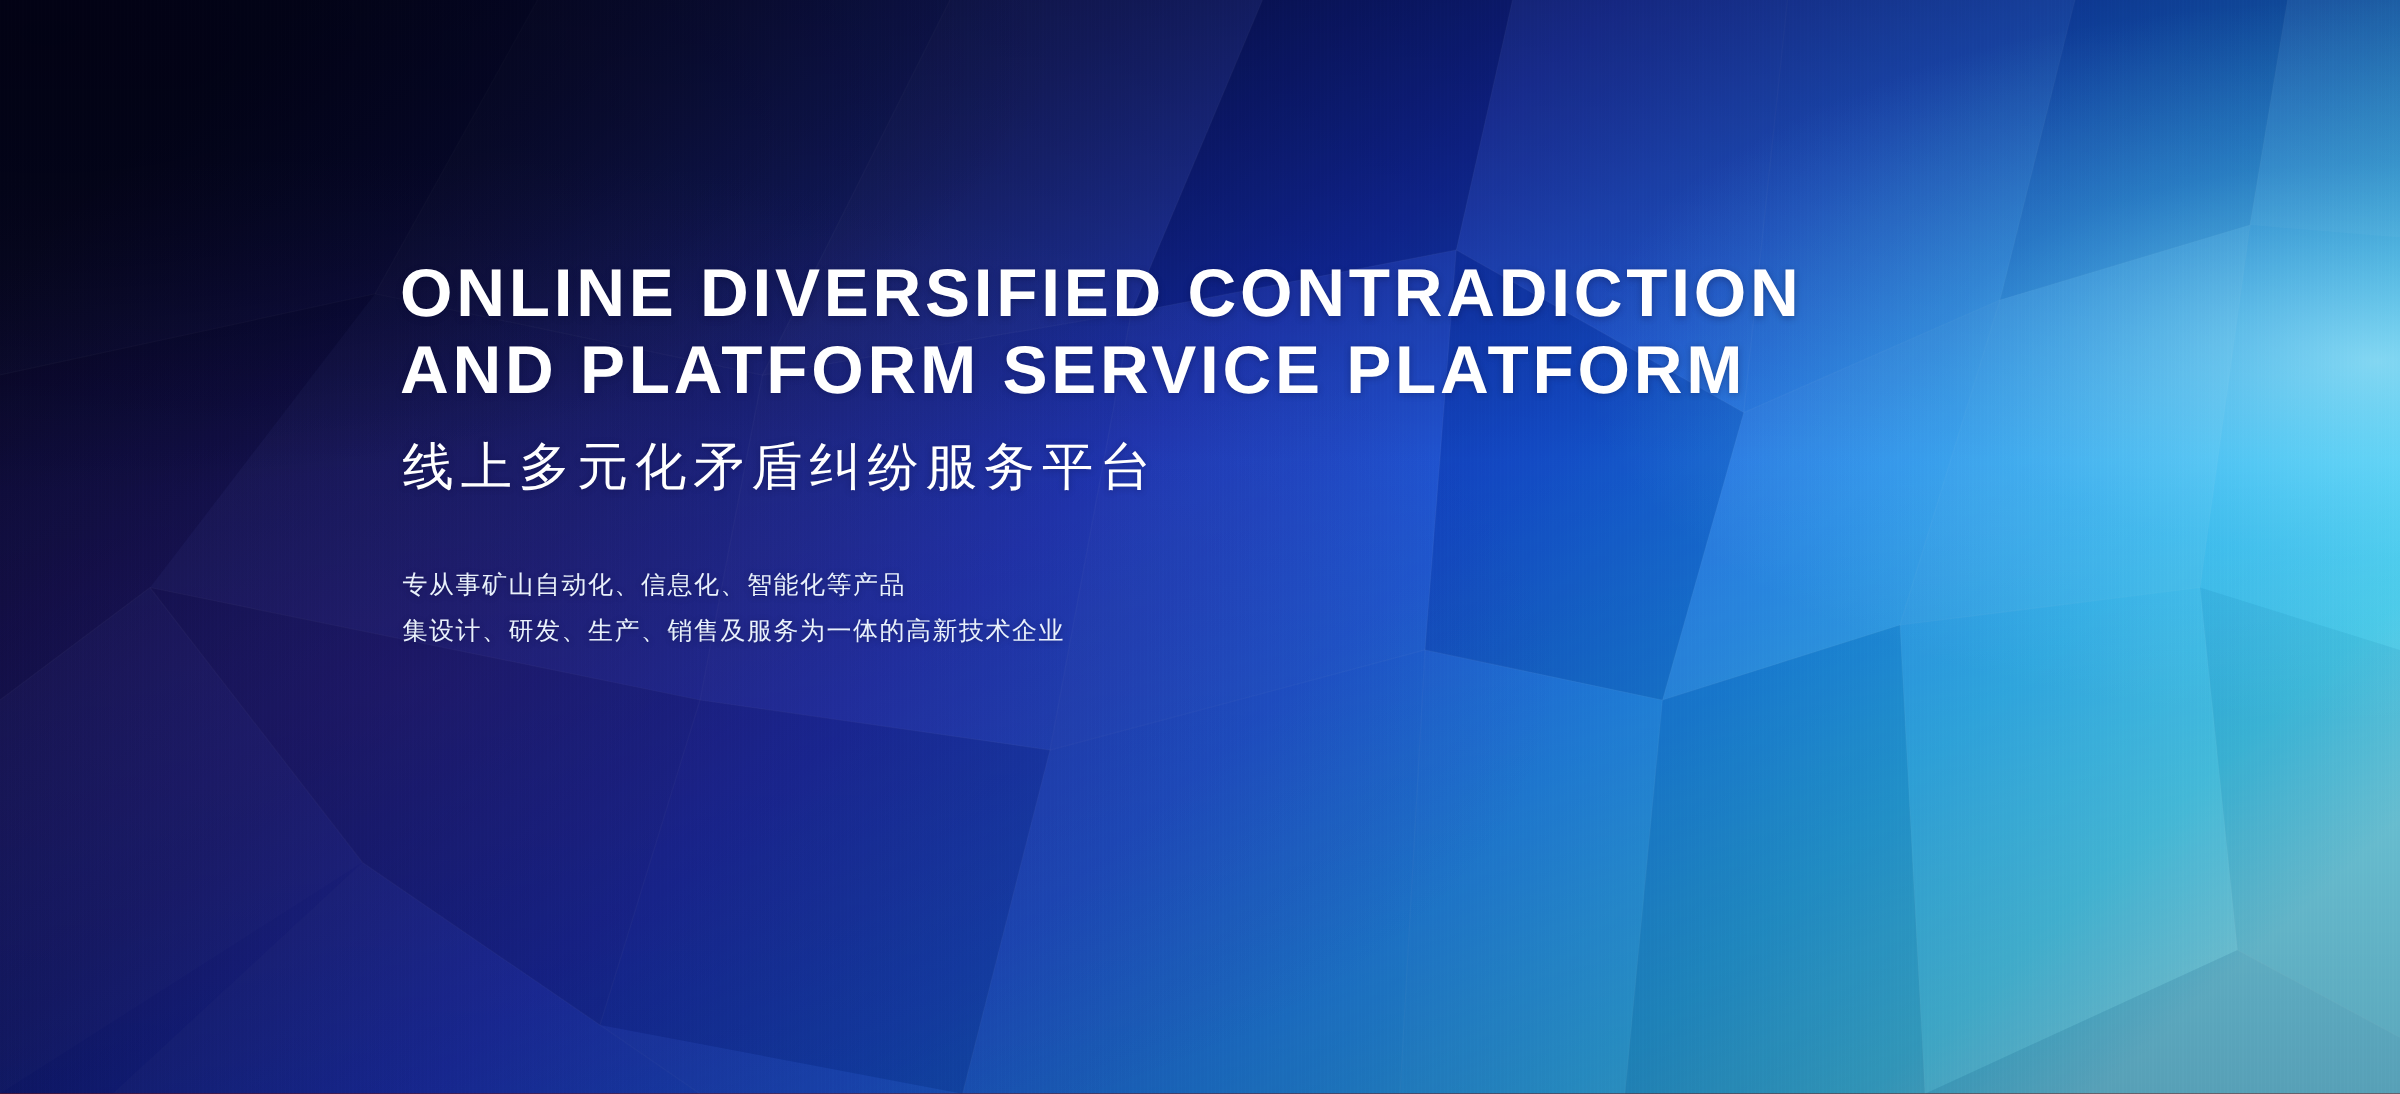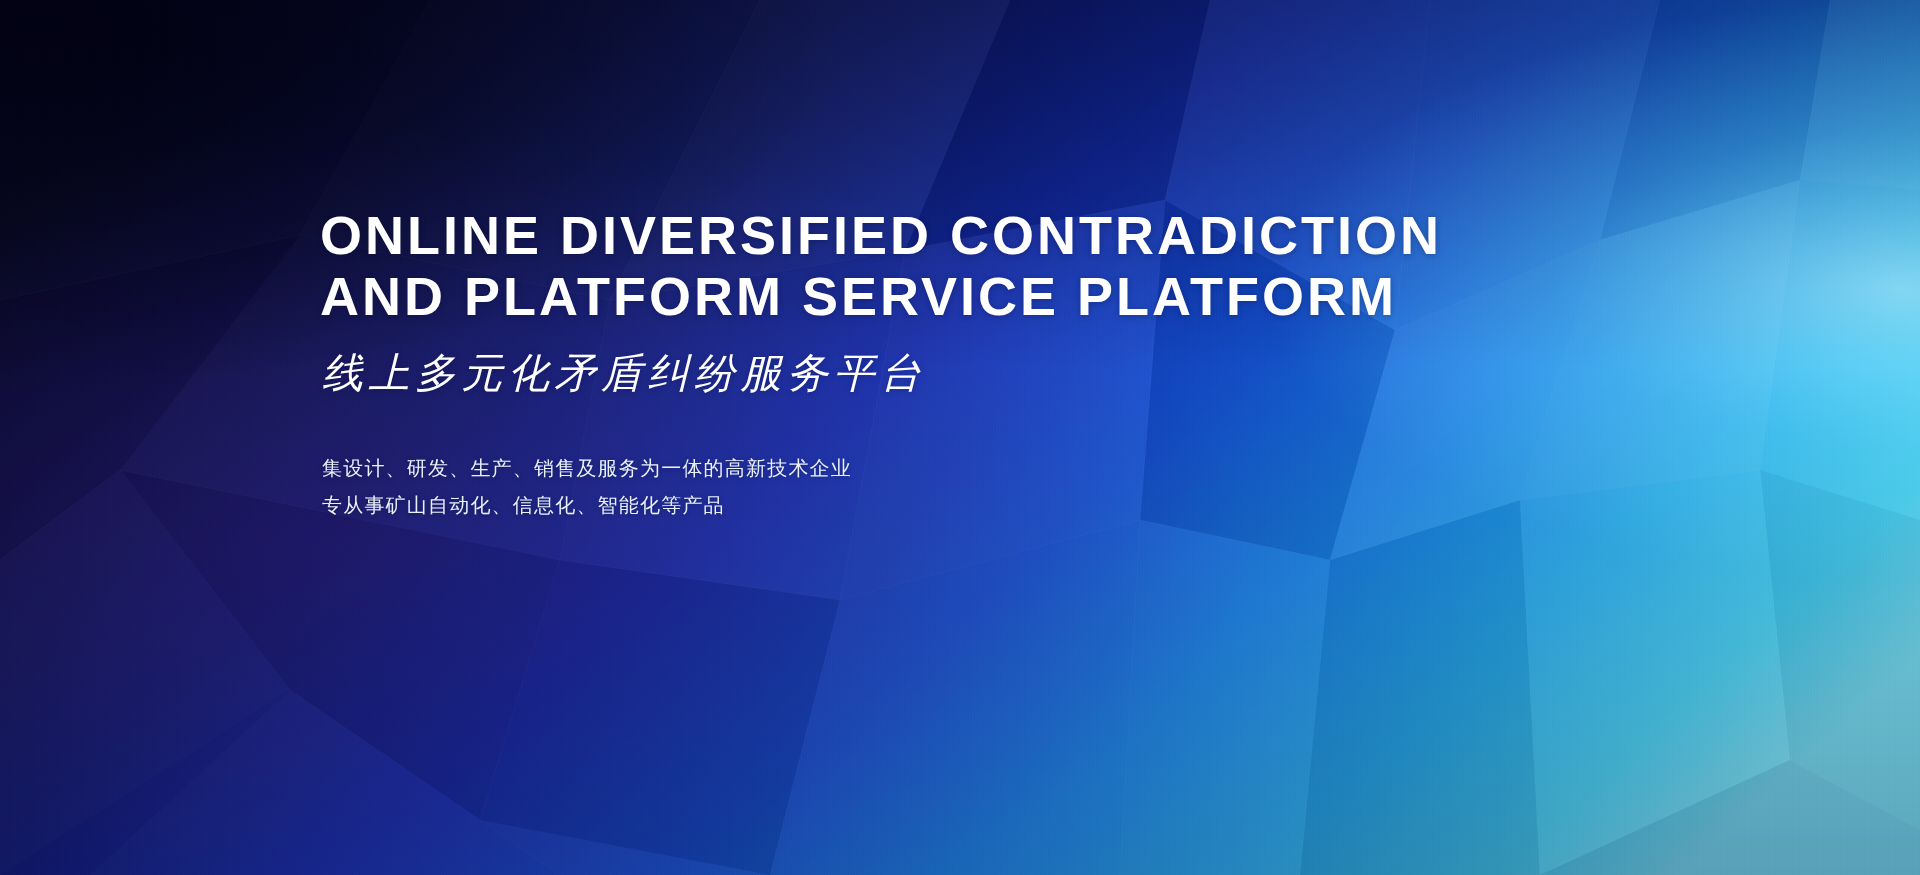--- a/index.html
+++ b/index.html
@@ -76,21 +76,20 @@
     left: 2px;
     top: 347px;
     margin: 0;
     color: #ffffff;
     font-size: 41px;
     line-height: 52px;
     font-weight: 400;
     letter-spacing: 5.5px;
     white-space: nowrap;
     text-shadow: 0 1px 6px rgba(0, 10, 50, 0.30);
-    font-style: italic;
   }
 
   .sub-lines {
     position: absolute;
     left: 2px;
     top: 450px;
     margin: 0;
     padding: 0;
     list-style: none;
   }
@@ -210,18 +209,18 @@
   <div id="content">
 
     <h1 class="en-title">
       <span class="ln">ONLINE DIVERSIFIED CONTRADICTION</span>
       <span class="ln">AND PLATFORM SERVICE PLATFORM</span>
     </h1>
 
     <h2 class="cn-title">线上多元化矛盾纠纷服务平台</h2>
 
     <ul class="sub-lines">
+      <li>专从事矿山自动化、信息化、智能化等产品</li>
       <li>集设计、研发、生产、销售及服务为一体的高新技术企业</li>
-      <li>专从事矿山自动化、信息化、智能化等产品</li>
     </ul>
 
   </div>
 </div>
 
 </body></html>

